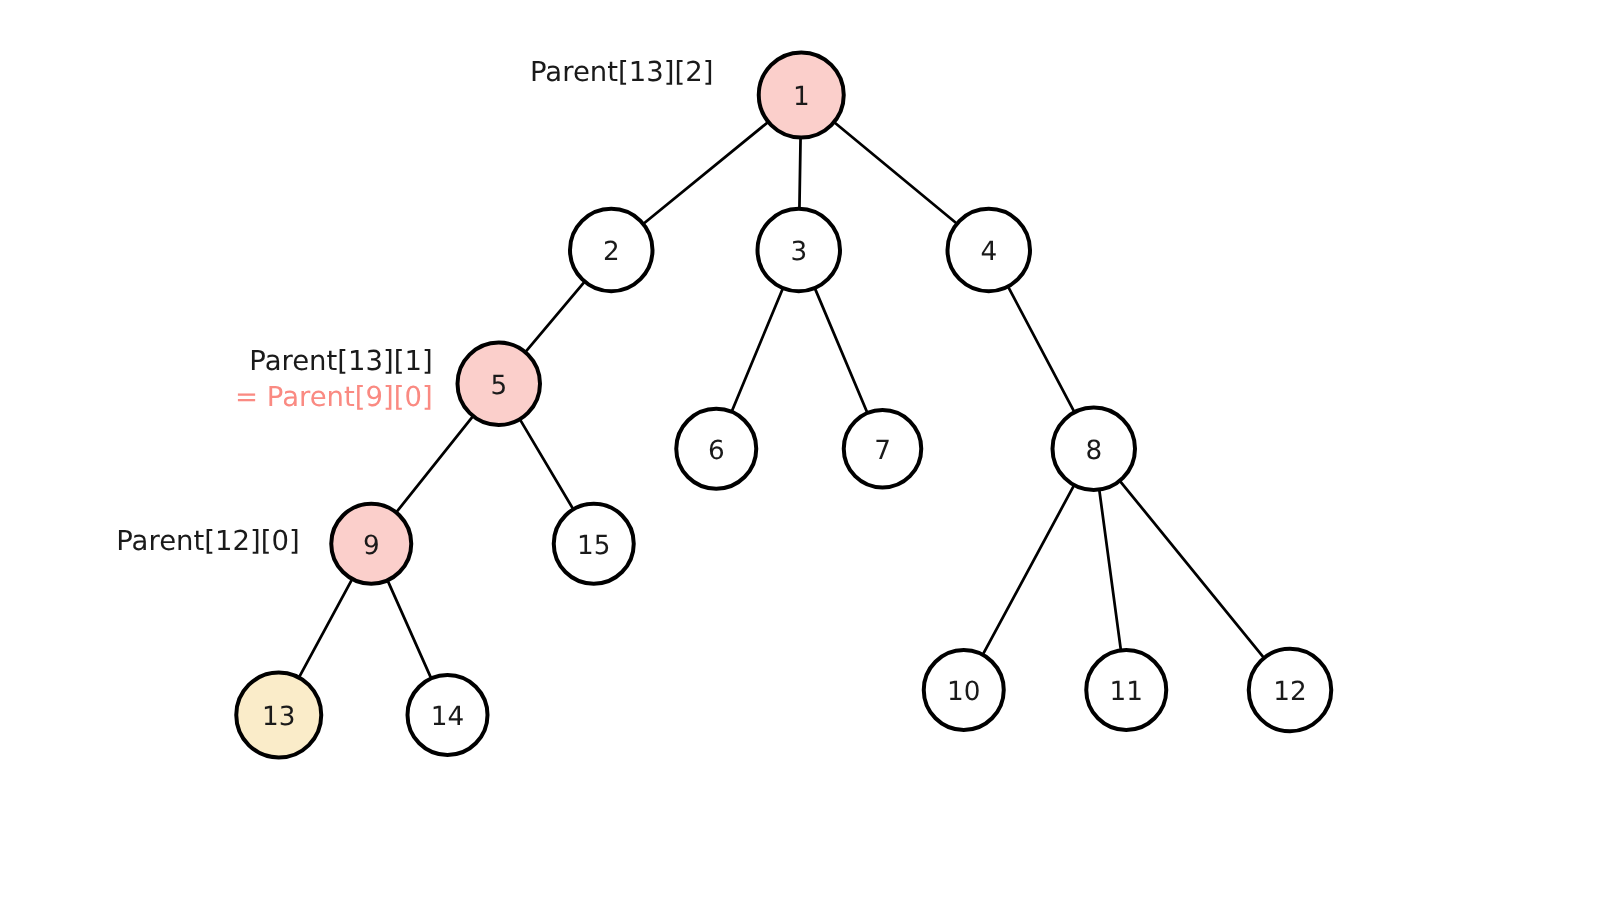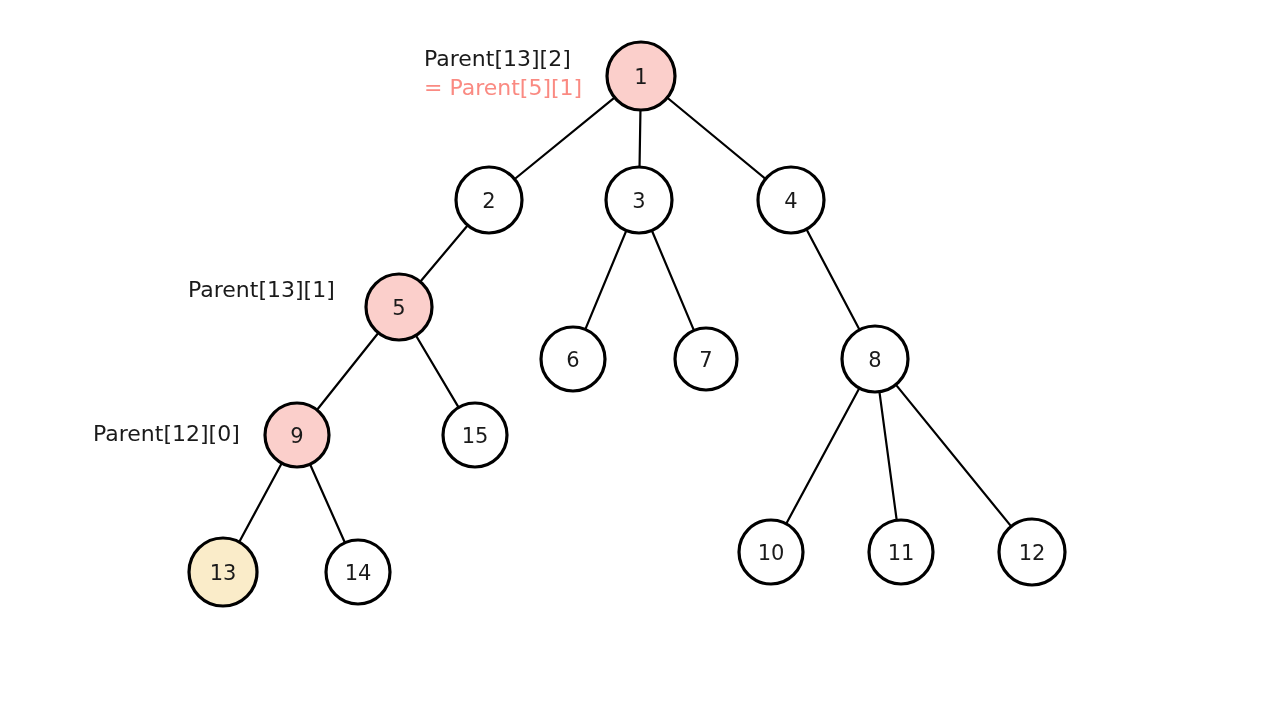--- a/index.html
+++ b/index.html
@@ -46,21 +46,21 @@
   .annot {
     position: absolute;
     font-family: "DejaVu Sans", sans-serif;
     font-size: 22px;
     line-height: 1.32;
     white-space: nowrap;
     color: #1a1a1a;
   }
   .annot .line2 { display: block; }
   .annot-red { color: #fa8a82; }
-  .annot-right { }
+  .annot-right { text-align: right; }
 </style>
 </head>
 <body>
 
 <div id="stage">
 
   <svg id="tree-svg" viewBox="0 0 1280 720">
     <g id="edges-layer">
         <line class="edge-line" x1="615.4294543145281" y1="96.8601820065692" x2="513.7956806647001" y2="179.77194472090258" stroke="#000000"></line>
         <line class="edge-line" x1="640.4678111542975" y1="108.99570843356011" x2="639.5160619109844" y2="168.004161518972" stroke="#000000"></line>
@@ -135,18 +135,18 @@
           <text class="node-label" x="358" y="573" fill="#1a1a1a">14</text>
         </g>
         <g>
           <circle class="node-circle" cx="475" cy="435" r="32" fill="#ffffff" stroke="#000000"></circle>
           <text class="node-label" x="475" y="436" fill="#1a1a1a">15</text>
         </g>
       </g>
   </svg>
 
   <div id="annotations-layer">
-      <div class="annot annot-right" style="left: 424px; top: 44px;"><span>Parent[13][2]</span><span class="line2 annot-red" style="color: rgb(250, 138, 130);">= Parent[5][1]</span></div>
-      <div class="annot annot-right" style="left: 188px; top: 275px;"><span>Parent[13][1]</span></div>
+      <div class="annot annot-right" style="left: 424px; top: 44px;"><span>Parent[13][2]</span></div>
+      <div class="annot annot-right" style="left: 188px; top: 275px;"><span>Parent[13][1]</span><span class="line2 annot-red" style="color: rgb(250, 138, 130);">= Parent[9][0]</span></div>
       <div class="annot" style="left: 93px; top: 419px;"><span>Parent[12][0]</span></div>
     </div>
 
 </div>
 
 </body></html>

